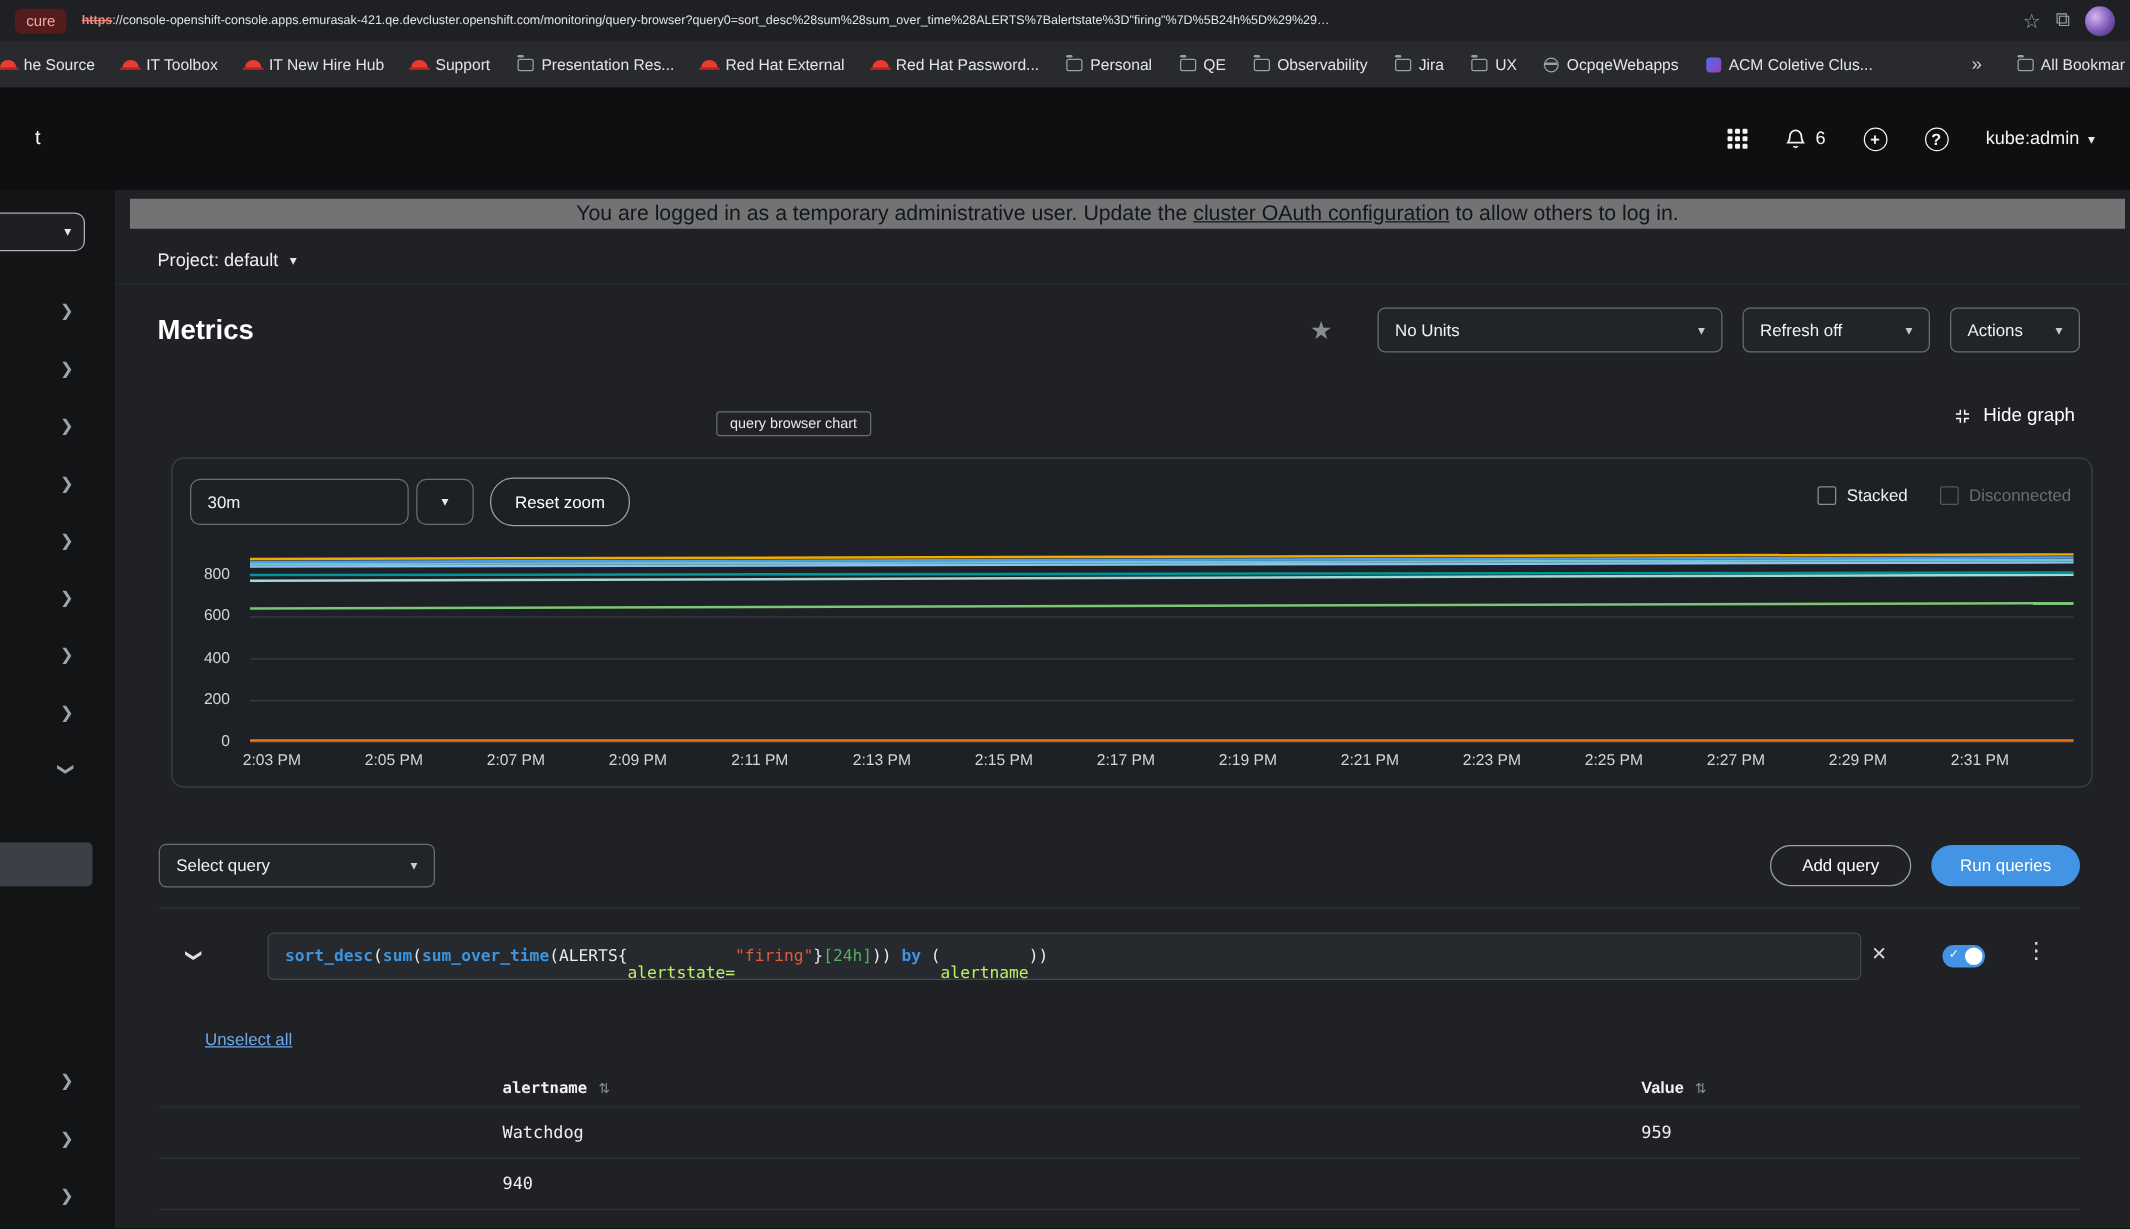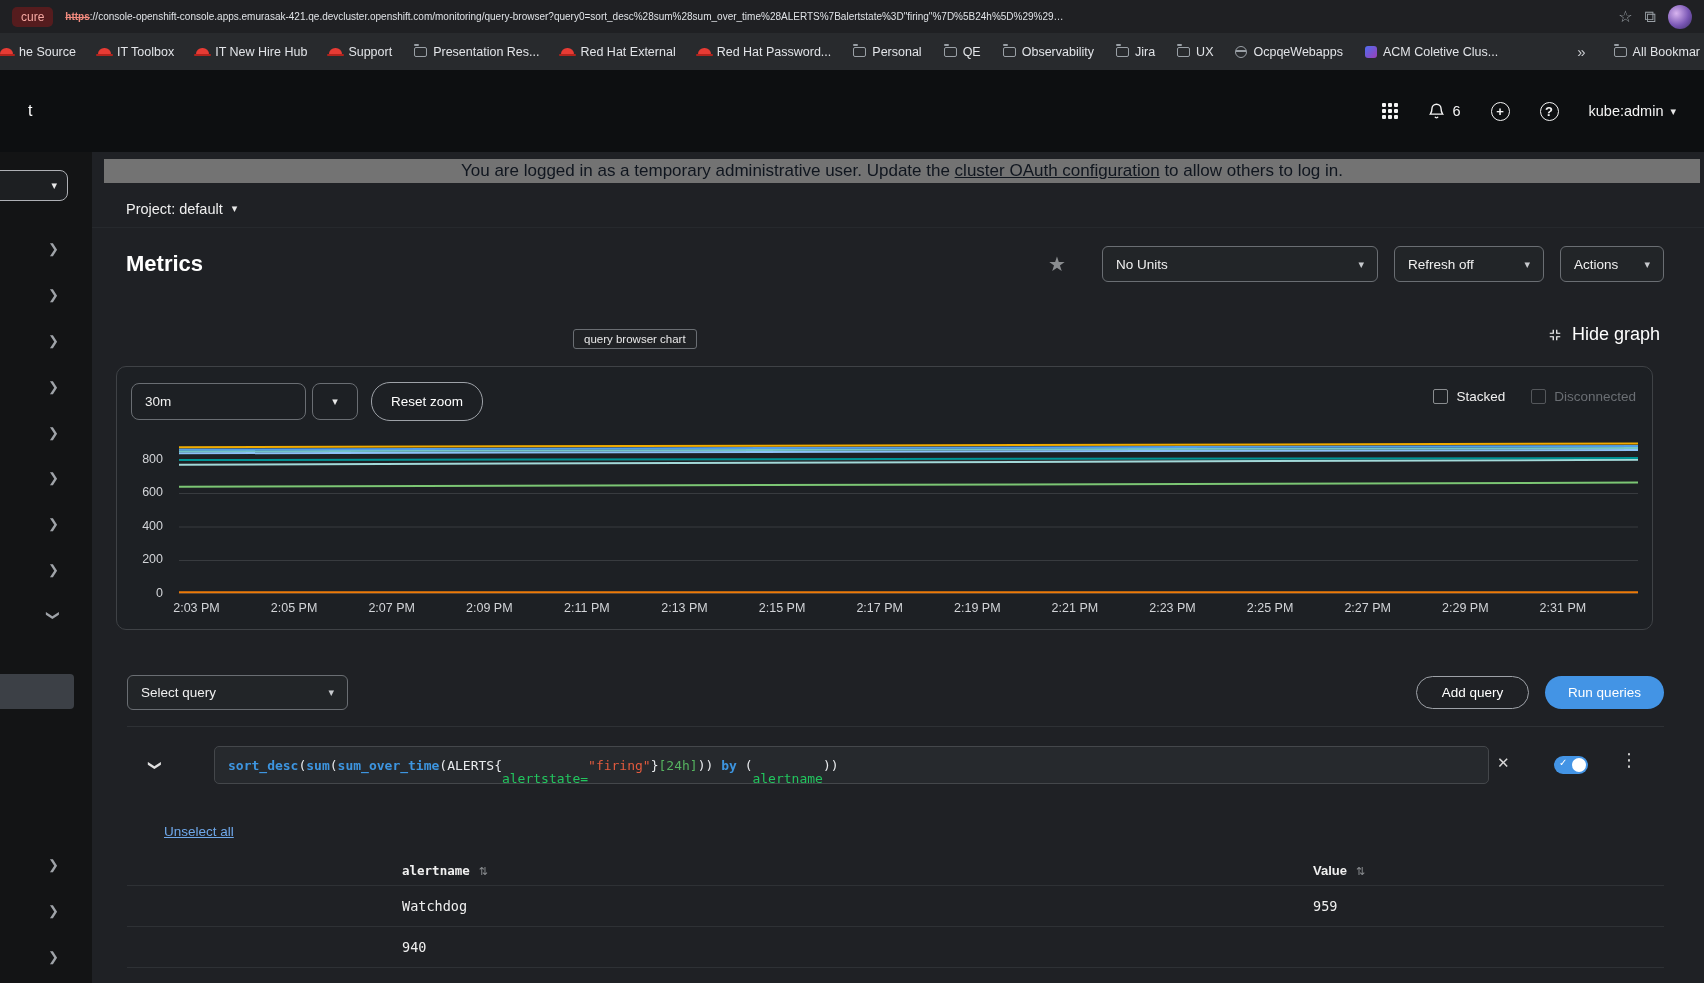--- a/index.html
+++ b/index.html
@@ -67,27 +67,27 @@
   .title{font-size:22px;font-weight:700;color:#fff;}
   .hdr-controls{margin-left:auto;display:flex;align-items:center;gap:16px;}
   .fav-star{color:#8a8d90;font-size:20px;margin-right:20px;cursor:pointer;}
   .dd{height:36px;background:#222528;border:1px solid #6a6e73;border-radius:6px;display:flex;
       align-items:center;justify-content:space-between;padding:16px 13px;font-size:13.5px;color:#f0f0f0;
       box-sizing:border-box;cursor:pointer;}
   .dd .caret{color:#c8cace;}
   .dd-units{width:276px;} .dd-refresh{width:150px;} .dd-actions{width:104px;}
 
   .hide-graph{position:absolute;top:172px;right:44px;display:flex;gap:10px;align-items:center;
-              font-size:18px;color:#fff;cursor:pointer;}
+              font-size:15px;color:#fff;cursor:pointer;}
 
   .qb-tooltip{position:absolute;top:177px;left:481px;background:#202225;border:1px solid #6a6e73;
               border-radius:3px;padding:3px 10px;font-size:11.5px;color:#e8e8e8;z-index:3;}
 
   
-  .chart-panel{position:absolute;top:214px;left:24px;width:1537px;height:264px;border:1px solid #3f4246;
+  .chart-panel{position:absolute;top:214px;left:45px;width:1537px;height:264px;border:1px solid #3f4246;
                border-radius:10px;box-sizing:border-box;background:#1d2024;}
   .gc{position:absolute;top:15px;left:14px;display:flex;align-items:center;}
   .span-box{width:175px;height:37px;border:1px solid #6a6e73;border-radius:8px;display:flex;align-items:center;
             padding:0 13px;font-size:13.5px;box-sizing:border-box;background:transparent;}
   .span-caret{width:46px;height:37px;border:1px solid #6a6e73;border-radius:8px;margin-left:6px;display:flex;
               align-items:center;justify-content:center;box-sizing:border-box;cursor:pointer;}
   .reset-zoom{height:37px;border:1px solid #9ea2a8;border-radius:19px;margin-left:13px;display:flex;
               align-items:center;padding:0 19px;font-size:13.5px;color:#fff;cursor:pointer;}
   .check-group{position:absolute;top:22px;right:16px;display:flex;gap:26px;align-items:center;font-size:13.5px;}
   .cbrow{display:flex;align-items:center;gap:8px;}
@@ -110,21 +110,21 @@
   .run-btn{position:absolute;top:524px;left:1453px;width:119px;height:33px;background:#4394e5;border-radius:17px;
            display:flex;align-items:center;justify-content:center;font-size:13.5px;color:#fff;cursor:pointer;}
   .q-divider{position:absolute;top:574px;left:35px;right:40px;height:1px;background:#2e3135;}
 
   .q-expand{position:absolute;top:604px;left:58px;cursor:pointer;}
   .expr{position:absolute;top:594px;left:122px;width:1275px;height:38px;background:#26292d;border:1px solid #44474b;
         border-radius:5px;display:flex;align-items:center;padding:0 13px;box-sizing:border-box;
         font-family:"DejaVu Sans Mono",monospace;font-size:13px;white-space:pre;overflow:hidden;}
   .tk-fn,.tk-kw{color:#3d95e0;font-weight:600;}
   .tk-metric,.tk-p{color:#e8eaed;}
-  .tk-label,.tk-lname{color:#22c55e;margin-top:26px;}
+  .tk-label,.tk-lname{color:#bef264;margin-top:26px;}
   .tk-str{color:#e25a3e;}
   .tk-dur{color:#55b25f;}
   .q-close{position:absolute;top:602px;left:1405px;font-size:15px;color:#d8d8d8;cursor:pointer;}
   .q-toggle{position:absolute;top:604px;left:1462px;width:34px;height:18px;border-radius:9px;background:#4394e5;cursor:pointer;}
   .q-toggle::after{content:'';position:absolute;top:2px;right:2px;width:14px;height:14px;border-radius:50%;background:#fff;}
   .q-toggle .chk{position:absolute;left:5px;top:1px;font-size:10px;color:#fff;}
   .q-kebab{position:absolute;top:597px;left:1528px;font-size:18px;color:#d8d8d8;cursor:pointer;letter-spacing:0;}
 
   .unselect{position:absolute;top:672px;left:72px;font-size:13.5px;color:#6fa8ea;text-decoration:underline;cursor:pointer;}
 

